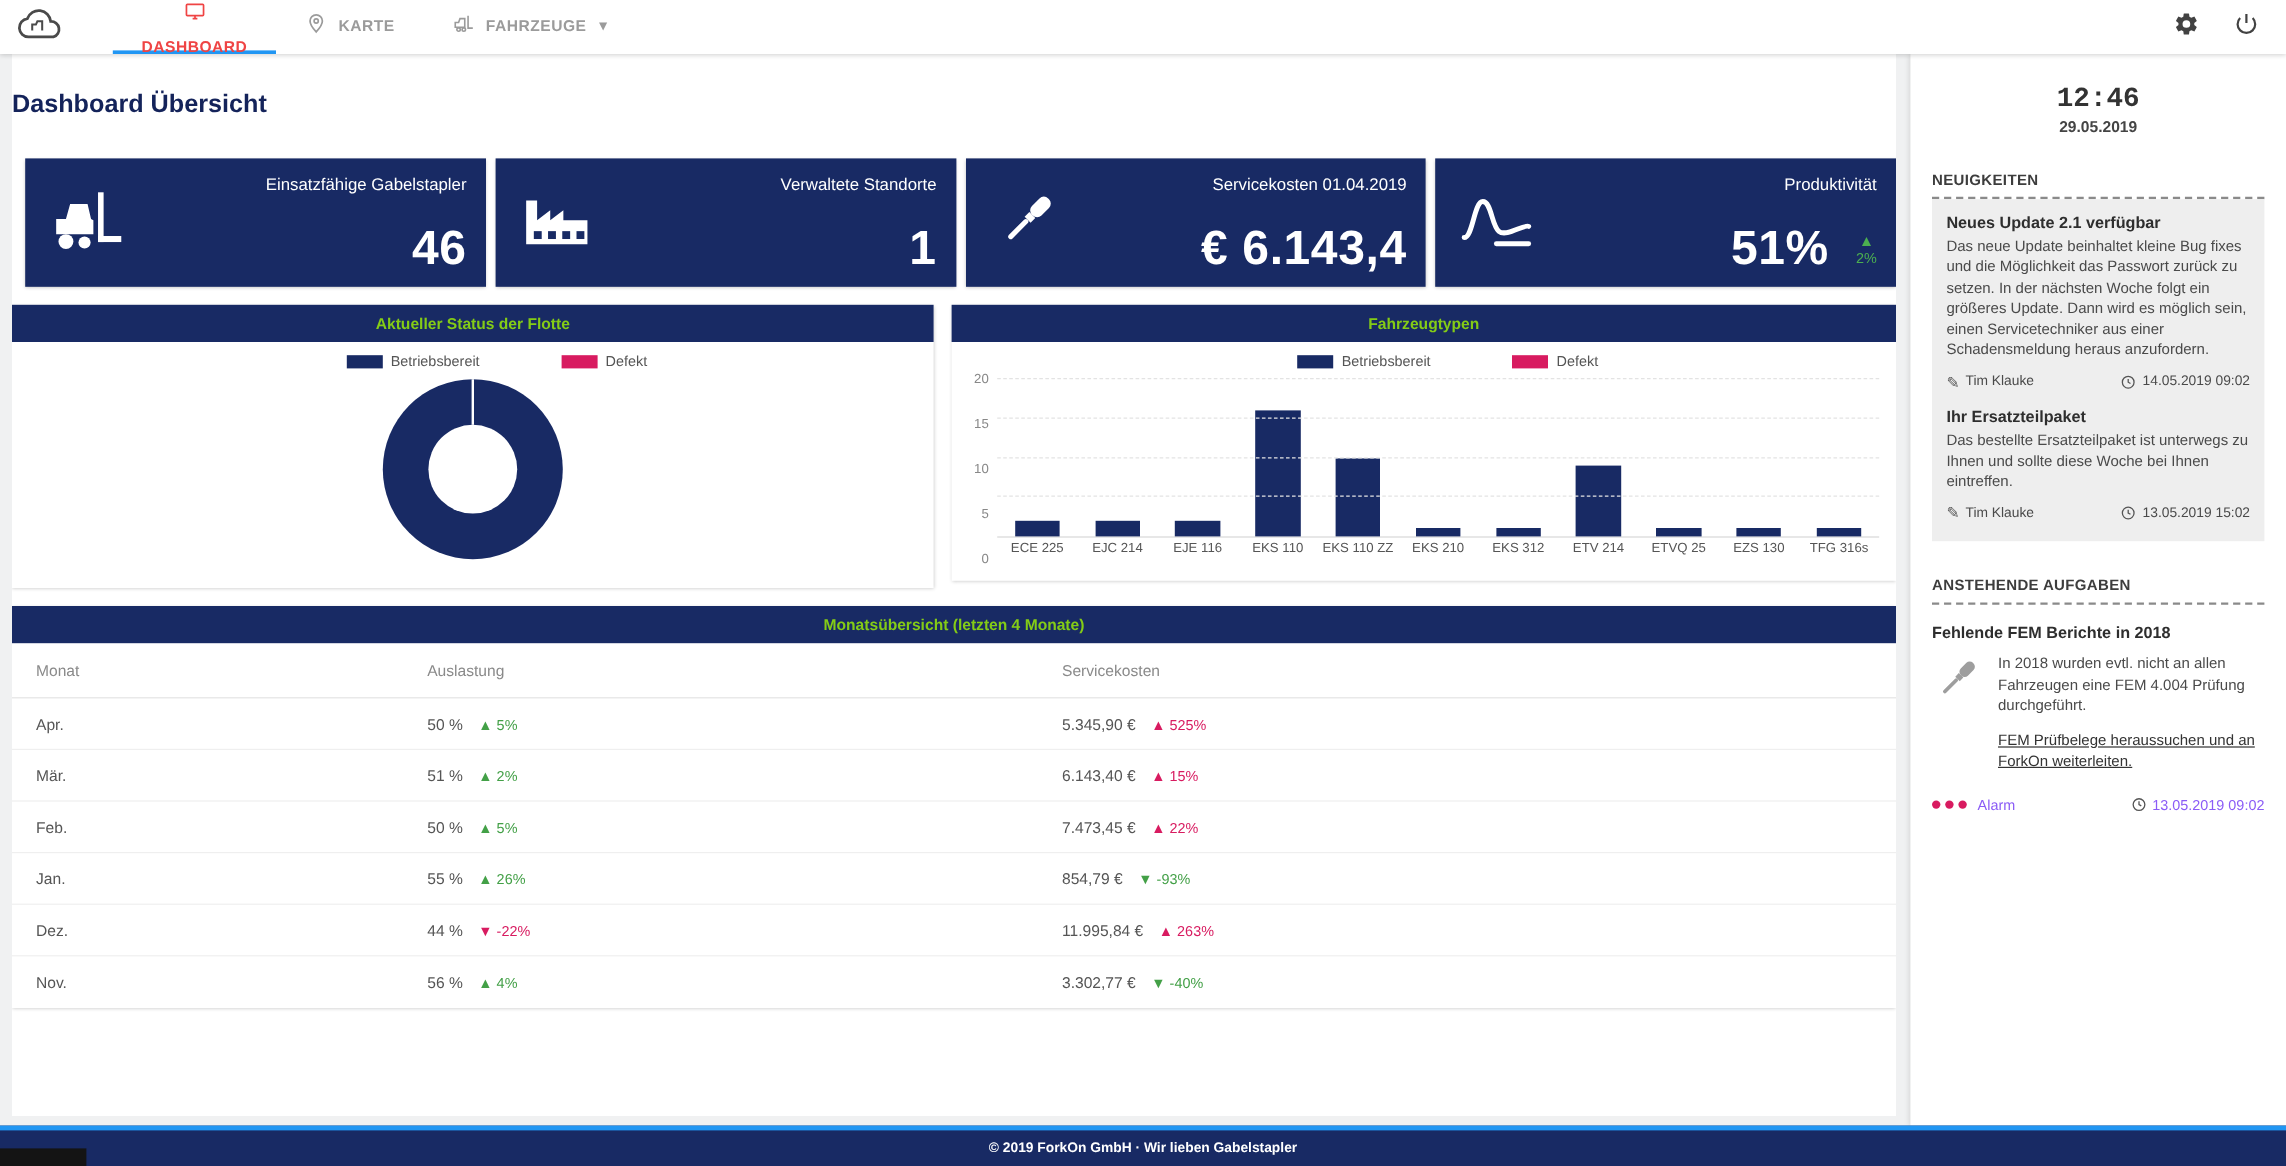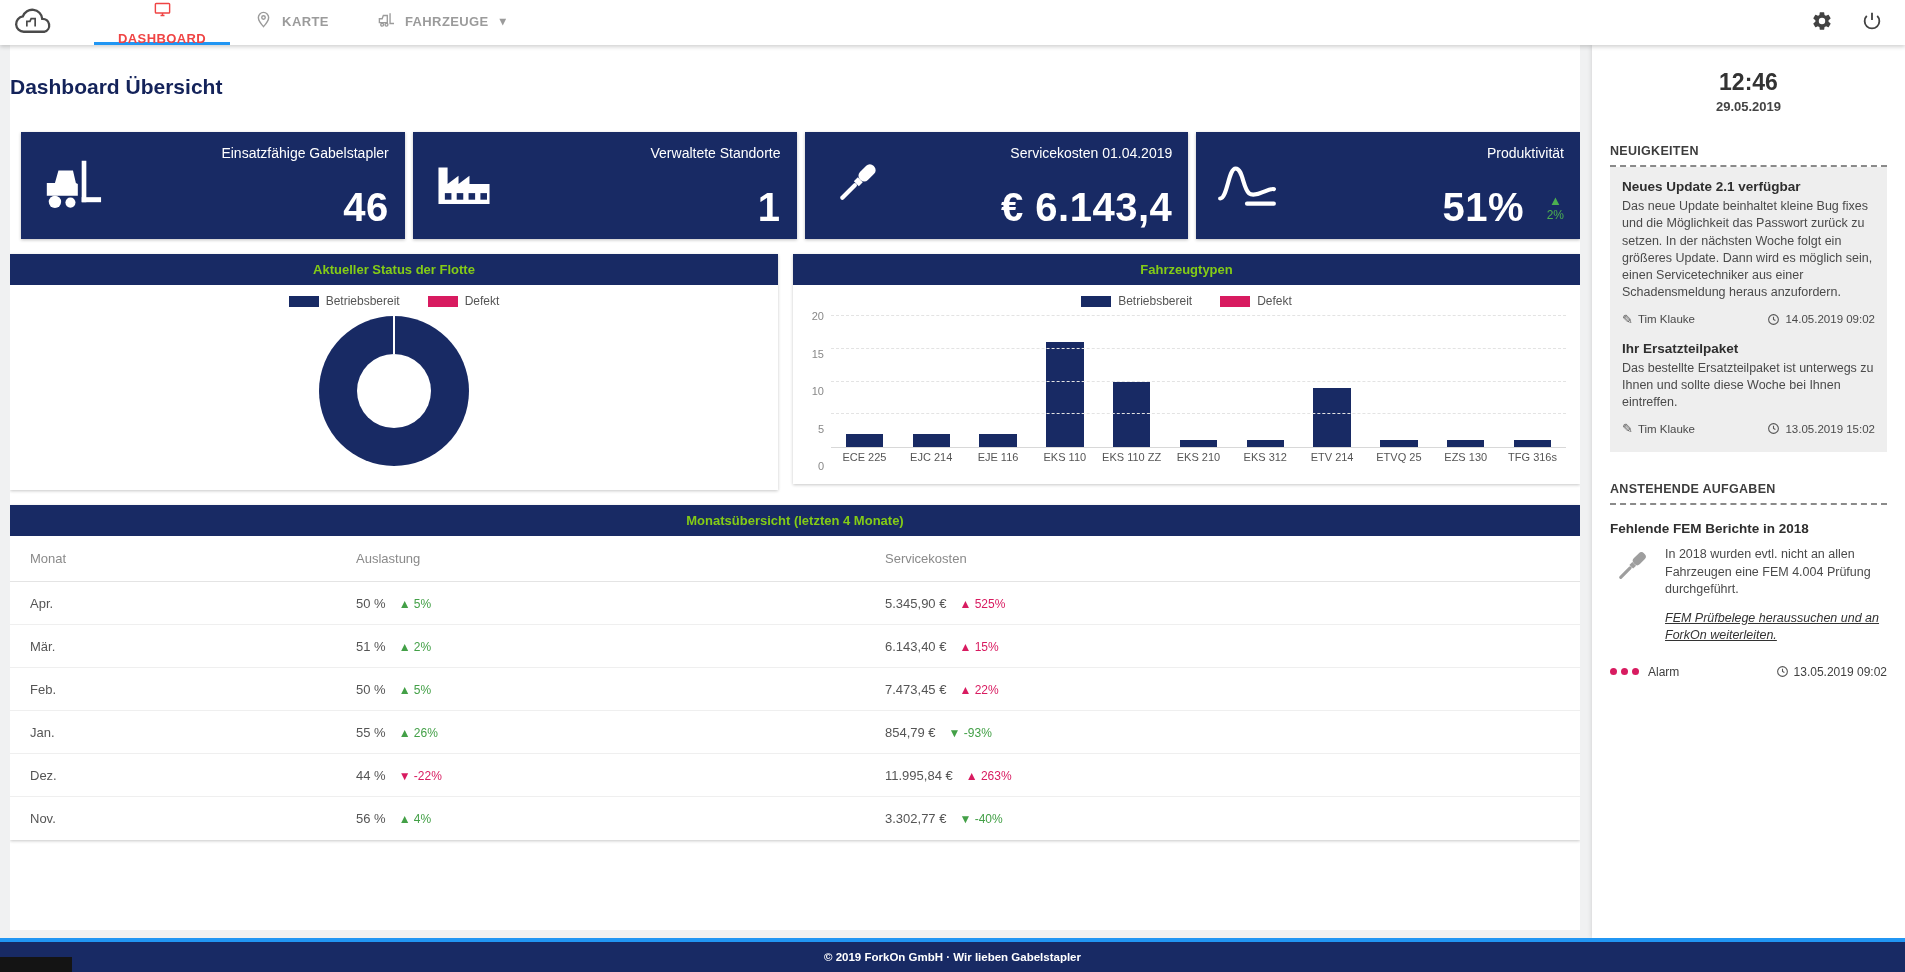--- a/index.html
+++ b/index.html
@@ -38,21 +38,21 @@
   .kpi-value.shifted{right:56px;}
   .kpi-delta{position:absolute;right:16px;bottom:16px;display:flex;flex-direction:column;align-items:center;color:#4CAF50;font-size:12px;line-height:1.15;}
   .kpi-delta .tri{font-size:13px;}
 
   .charts-row{display:flex;gap:15px;margin-top:15px;}
   .card{background:#fff;box-shadow:0 1px 3px rgba(0,0,0,.22);}
   .card-header{height:31px;background:var(--navy);color:#84cc16;font-size:13px;font-weight:bold;display:flex;align-items:center;justify-content:center;}
   .donut-card{width:768px;height:236px;}
   .bar-card{flex:1;height:230px;}
   .legend{display:flex;justify-content:center;gap:28px;margin-top:9px;}
-  .legend-item{display:flex;align-items:center;gap:7px;font-size:12px;color:#555;}
+  .legend-item{display:flex;align-items:center;gap:7px;font-size:12px;color:#555;margin-left:40px;}
   .swatch{width:30px;height:11px;display:inline-block;}
   .swatch.navy{background:var(--navy);}
   .swatch.crimson{background:var(--crimson);}
 
   .donut{width:150px;height:150px;border-radius:50%;background:var(--navy);position:relative;margin:8px auto 0;}
   .donut-divider{position:absolute;left:calc(50% - 1px);top:0;width:2px;height:38px;background:#fff;}
   .donut-hole{position:absolute;left:50%;top:50%;transform:translate(-50%,-50%);width:74px;height:74px;border-radius:50%;background:#fff;}
 
   .bar-chart{display:flex;height:150px;margin:8px 14px 0 10px;}
   .bar-yaxis{width:28px;position:relative;}
@@ -69,36 +69,36 @@
   .table-card{margin-top:15px;}
   .t-head{display:grid;grid-template-columns:326px 529px 1fr;padding-left:20px;height:46px;align-items:center;border-bottom:1px solid #e4e4e4;font-size:13px;color:#8a8a8a;}
   .t-row{display:grid;grid-template-columns:326px 529px 1fr;padding-left:20px;height:43px;align-items:center;border-bottom:1px solid #efefef;font-size:13px;color:#555;}
   .t-row:last-child{border-bottom:none;}
   .trend{margin-left:13px;font-size:12px;}
   .trend.green{color:var(--green);}
   .trend.red{color:var(--crimson);}
 
   
   .clock{text-align:center;margin-top:24px;color:#333;}
-  .clock .time{font-size:23px;font-weight:bold;}
+  .clock .time{font-size:23px;font-weight:bold;font-family:Liberation Mono, monospace;}
   .clock .date{font-size:13px;font-weight:bold;margin-top:3px;color:#444;}
   .section-title{font-size:12.5px;font-weight:bold;color:#3d3d3d;letter-spacing:.3px;padding-bottom:7px;border-bottom:2px dashed #8a8a8a;margin-top:30px;}
   .news-box{background:#eeeeee;padding:12px 12px 2px 12px;}
   .news-title{font-size:13.5px;font-weight:bold;color:#2e2e2e;margin-bottom:4px;}
   .news-body{font-size:12.5px;color:#4a4a4a;line-height:1.38;}
   .news-meta{display:flex;justify-content:space-between;align-items:center;margin:10px 0 14px 0;font-size:11.5px;color:#4a4a4a;}
   .meta-left,.meta-right{display:flex;align-items:center;gap:5px;}
   .pencil{font-size:13px;color:#555;}
   .clock-ic{width:13px;height:13px;}
   .task-title{font-size:13.5px;font-weight:bold;color:#2e2e2e;margin:16px 0 10px 0;}
   .task-row{display:flex;gap:13px;align-items:flex-start;}
   .task-icon svg{width:42px;height:42px;}
   .task-body{flex:1;font-size:12.5px;color:#4a4a4a;line-height:1.38;}
-  .task-link{display:block;margin:12px 0 0 55px;font-size:12.5px;color:#333;line-height:1.38;text-decoration:underline;font-style:italic;}
-  .task-meta{display:flex;justify-content:space-between;align-items:center;margin-top:20px;font-size:12px;color:#404040;}
+  .task-link{display:block;margin:12px 0 0 55px;font-size:12.5px;color:#333;line-height:1.38;text-decoration:underline;}
+  .task-meta{display:flex;justify-content:space-between;align-items:center;margin-top:20px;font-size:12px;color:#8b5cf6;}
   .alarm{display:flex;align-items:center;gap:4px;}
   .alarm i{width:7px;height:7px;border-radius:50%;background:var(--crimson);display:inline-block;}
   .alarm .alarm-label{margin-left:5px;}
 
   
   .footer{position:absolute;left:0;bottom:0;width:100%;height:34px;background:var(--navy);border-top:4px solid var(--blue);display:flex;align-items:center;justify-content:center;color:#fff;font-size:11.5px;font-weight:bold;}
   .black-corner{position:absolute;left:0;bottom:0;width:72px;height:15px;background:#141414;z-index:20;}
 </style>
 </head>
 <body>

